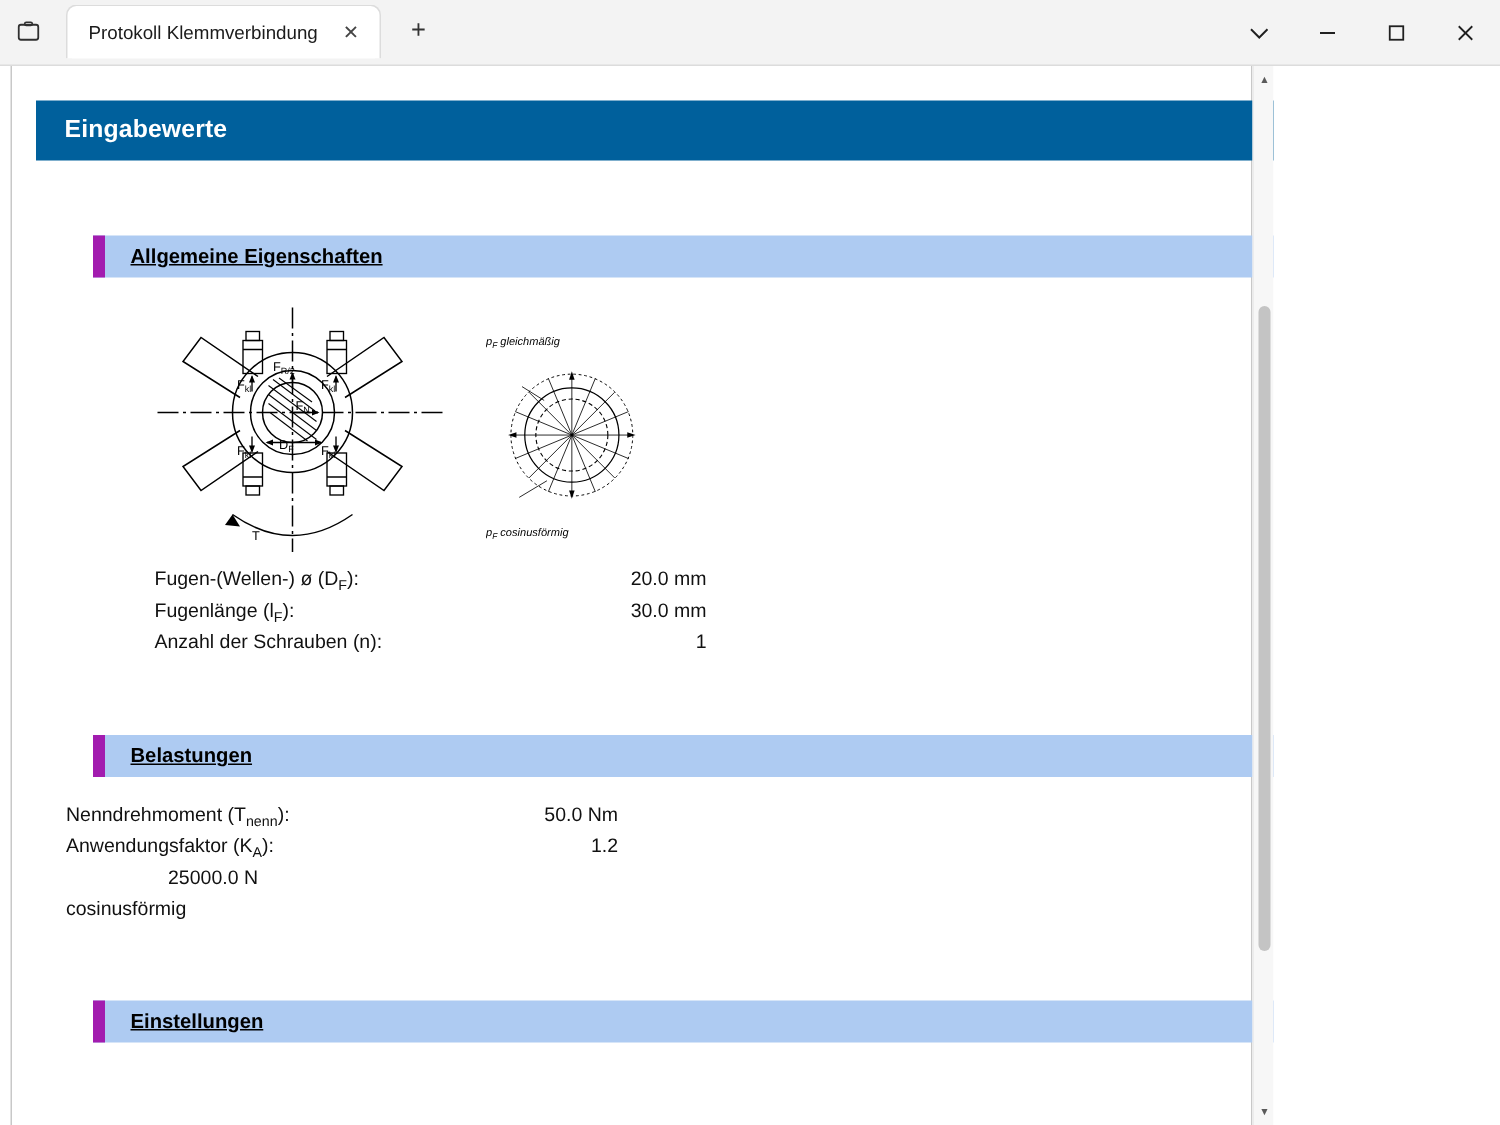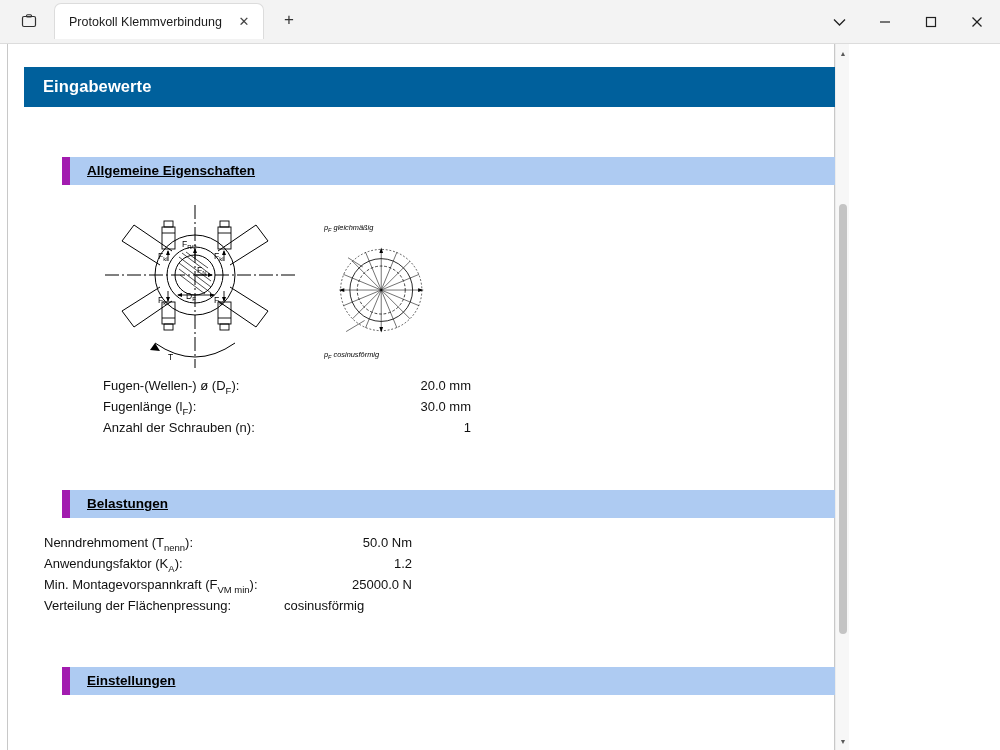--- a/index.html
+++ b/index.html
@@ -17,21 +17,20 @@
     background: #f3f3f3;
     display: flex;
     align-items: flex-end;
     position: relative;
     border-bottom: 1px solid #dcdcdc;
   }
   .tb-left {
     display: flex;
     align-items: center;
     height: 44px;
-    padding-left: 10px;
   }
   .tab-strip-icon {
     width: 38px; height: 32px;
     display: flex; align-items: center; justify-content: center;
     border-radius: 5px;
     margin-right: 6px;
   }
   .tab-strip-icon svg { display:block; }
   .tab {
     height: 36px;
@@ -385,25 +384,23 @@
     <div class="props props2" style="margin-top:17px">
       <div class="prow">
         <span class="plabel"><span>Nenndrehmoment  (T</span><sub>nenn</sub><span>):</span></span>
         <span class="pvalue num">50.0 Nm</span>
       </div>
       <div class="prow">
         <span class="plabel"><span>Anwendungsfaktor  (K</span><sub>A</sub><span>):</span></span>
         <span class="pvalue num">1.2</span>
       </div>
       <div class="prow">
-        <span class="plabel"><span>Min. Montagevorspannkraft  (F</span><sub>VM min</sub><span>):</span></span>
         <span class="pvalue num">25000.0 N</span>
       </div>
       <div class="prow">
-        <span class="plabel">Verteilung der Flächenpressung:</span>
         <span class="pvalue txt">cosinusförmig</span>
       </div>
     </div>
 
     <div style="height:48px"></div>
 
     <div class="section-header">Einstellungen</div>
 
   </div>
 

